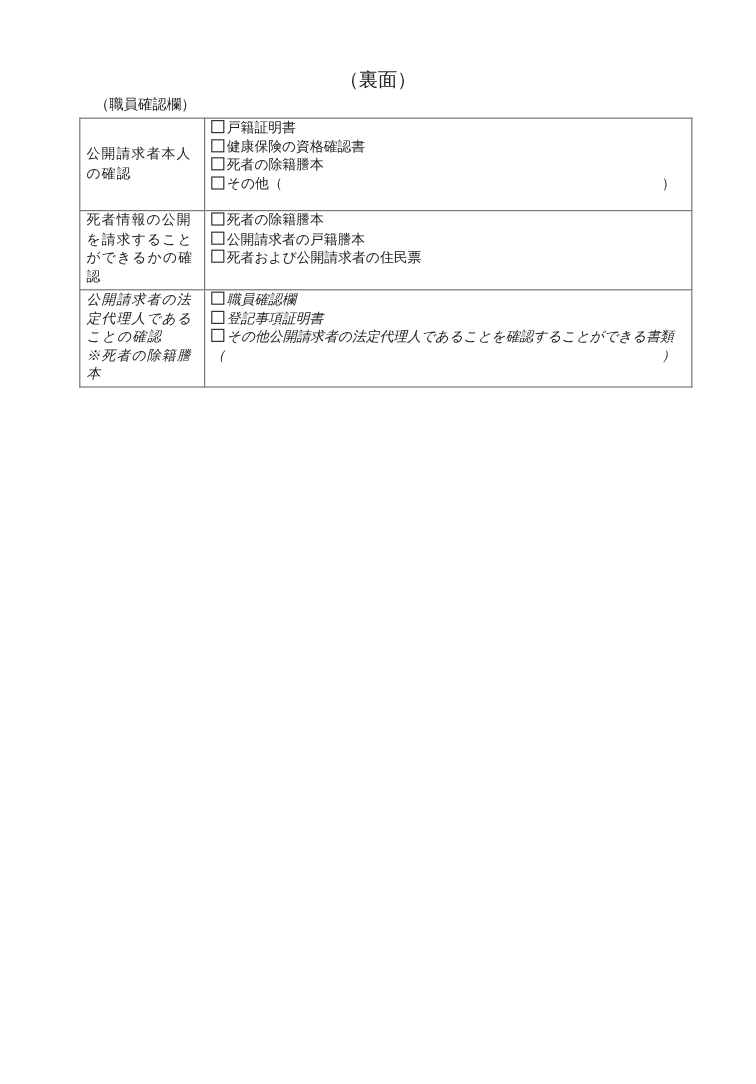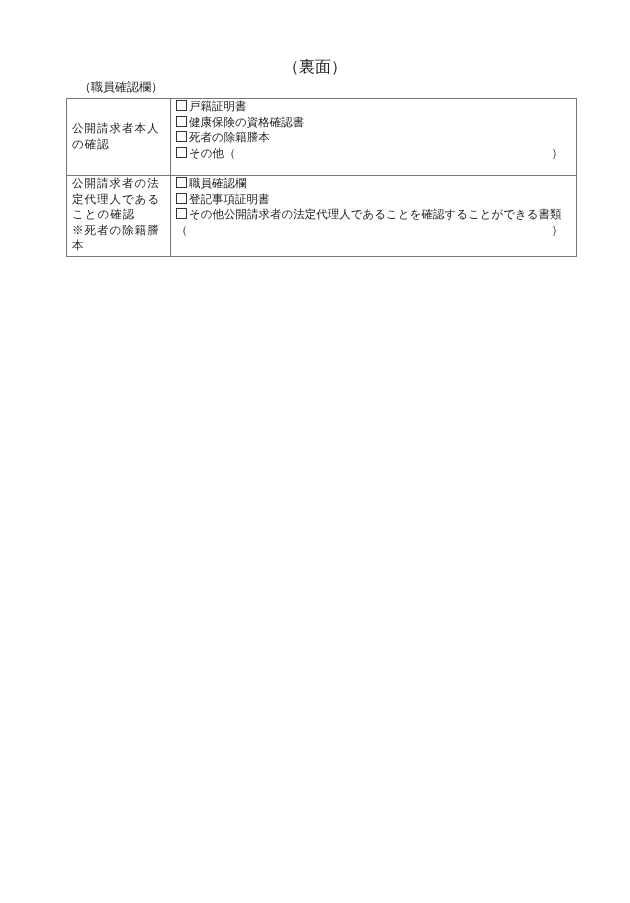--- a/index.html
+++ b/index.html
@@ -20,21 +20,21 @@
     }
     td.label { width: 93px; letter-spacing: 1px; }
     td.label.mid { vertical-align: middle; }
     .item { display: flex; justify-content: space-between; white-space: nowrap; }
     .item.wrap { white-space: normal; display: block; }
     .box { display: inline-block; width: 9px; height: 9px; border: 1px solid #333; margin-right: 2px; vertical-align: -1px; }
     .paren-close { margin-right: 8px; }
     .row-1 td { height: 76px; }
     .row-1 td.label { padding-top: 0; }
     .row-2 td { height: 65px; }
-    .row-3 td { height: 80px; }
+    .row-3 td { height: 80px; font-style: italic; }
     .row-4 td { height: 41px; }
     .row-5 td { height: 43px; }
     .row-6 td { height: 66px; }
     .r1-label-inner { padding-top: 22px; }
   </style>
 </head>
 <body>
 
 <div class="title">（裏面）</div>
 <div class="subtitle">（職員確認欄）</div>
@@ -55,20 +55,34 @@
       <div class="item">
         <span><span class="box"></span><span>死者の除籍謄本</span></span>
       </div>
       <div class="item">
         <span><span class="box"></span><span>その他（</span></span>
         <span class="paren-close">）</span>
       </div>
     </td>
   </tr>
 
+  <tr class="row-2">
+    <td class="label">死者情報の公開を請求することができるかの確認</td>
+    <td>
+      <div class="item">
+        <span><span class="box"></span><span>死者の除籍謄本</span></span>
+      </div>
+      <div class="item">
+        <span><span class="box"></span><span>公開請求者の戸籍謄本</span></span>
+      </div>
+      <div class="item">
+        <span><span class="box"></span><span>死者および公開請求者の住民票</span></span>
+      </div>
+    </td>
+  </tr>
 
   <tr class="row-3">
     <td class="label">
       <span>公開請求者の法定代理人であることの確認</span><br>
       <span>※死者の除籍謄本</span>
     </td>
     <td>
       <div class="item">
         <span><span class="box"></span><span>職員確認欄</span></span>
       </div>

